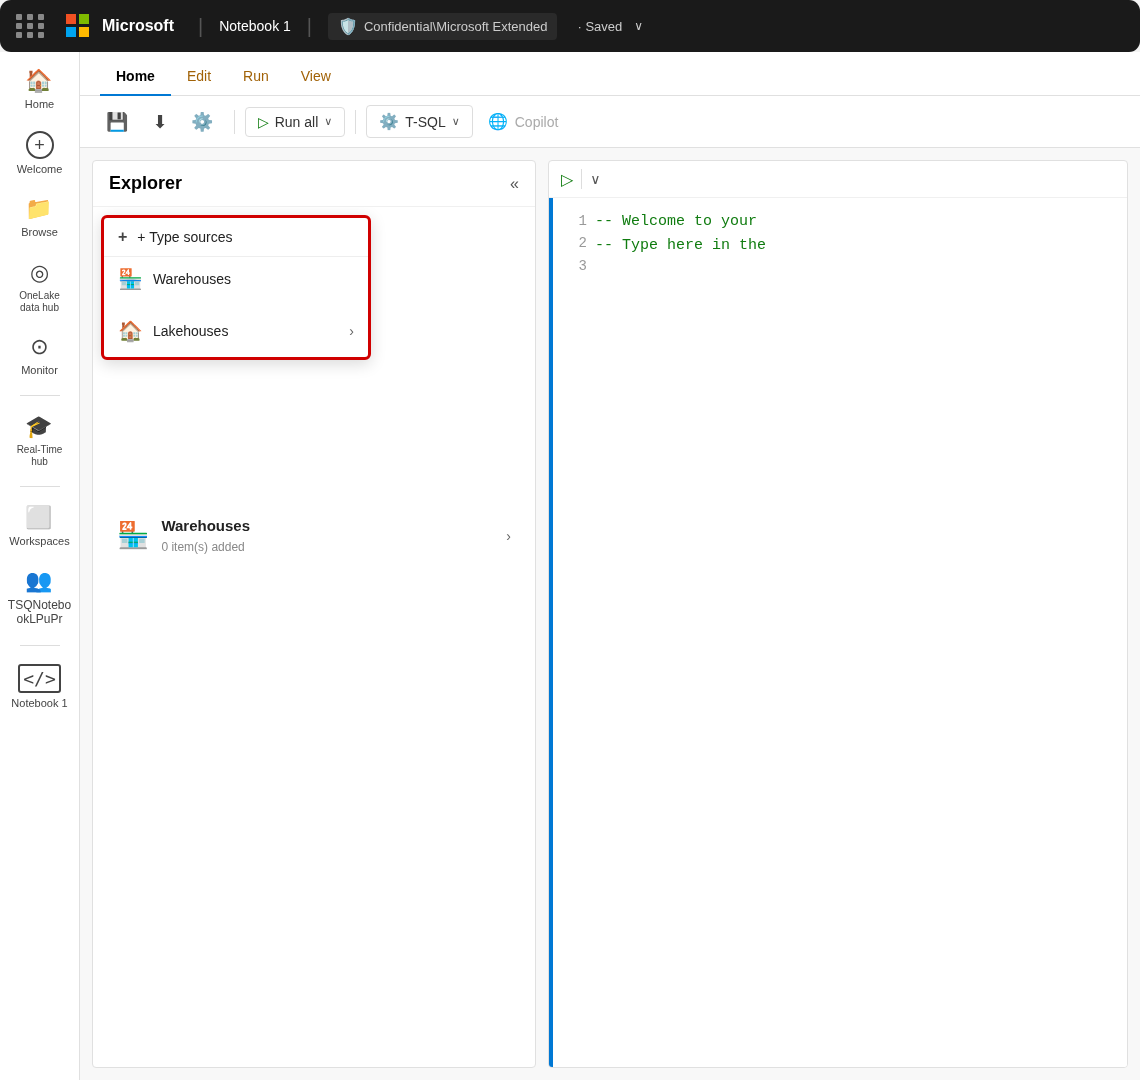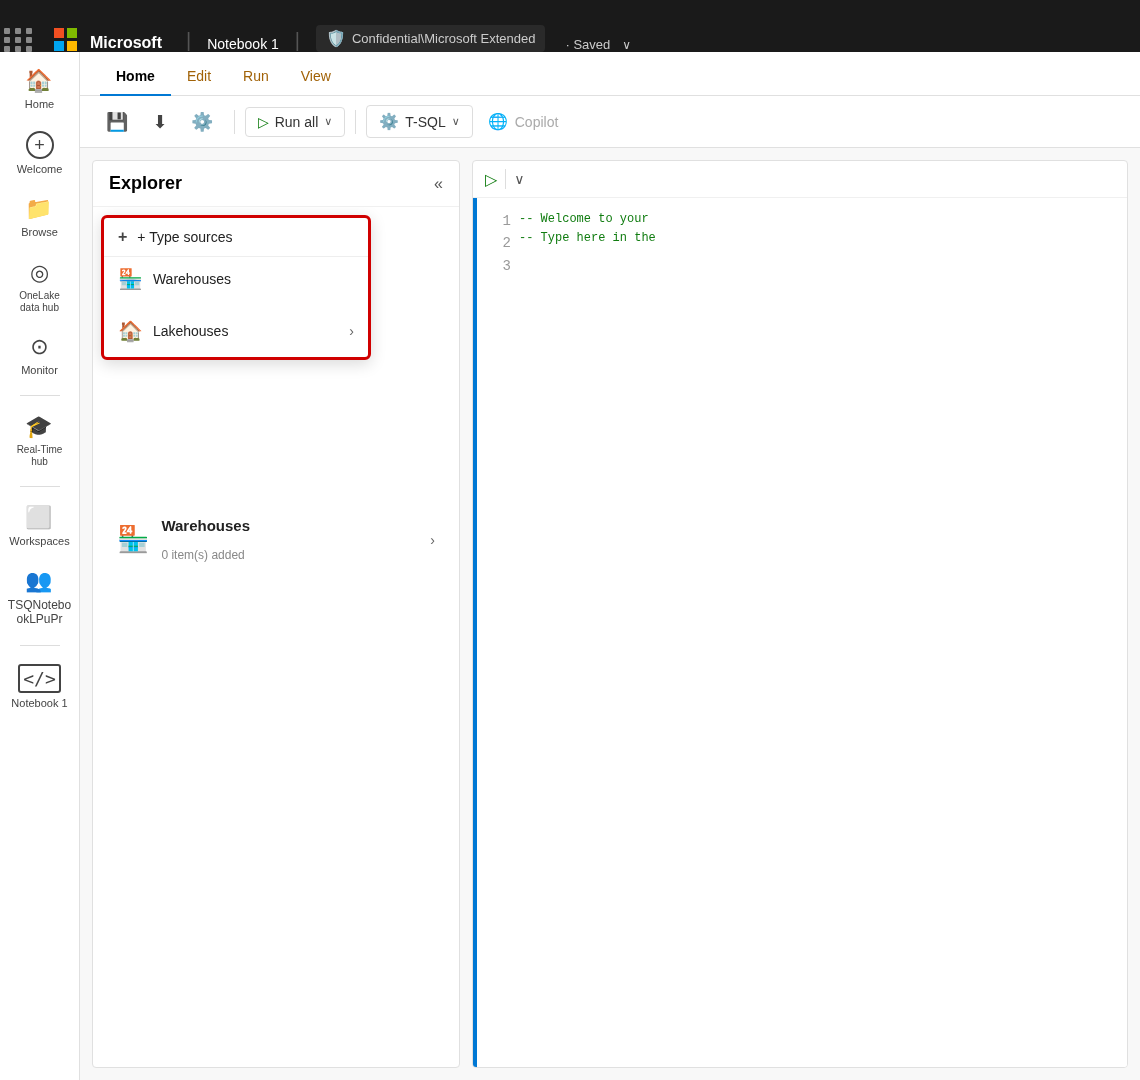--- a/index.html
+++ b/index.html
@@ -3,24 +3,25 @@
   <meta charset="utf-8">
   <style>
     * { box-sizing: border-box; margin: 0; padding: 0; }
     body { font-family: 'Segoe UI', Arial, sans-serif; background: #f3f3f3; width: 1140px; height: 1080px; overflow: hidden; display: flex; flex-direction: column; }
 
     
     .topbar {
       background: #1a1a1a;
       height: 52px;
       display: flex;
-      align-items: flex-end;
-      padding: 0 4px;
+      align-items: center;
+      padding: 0 16px;
       gap: 12px;
       flex-shrink: 0;
+      border-radius: 11px;
     }
     .topbar-dots {
       display: grid;
       grid-template-columns: repeat(3,8px);
       gap: 3px;
       margin-right: 8px;
     }
     .topbar-dot { width: 6px; height: 6px; background: #888; border-radius: 1px; }
     .ms-logo-sq { width: 10px; height: 10px; }
     .ms-logo-sq.red { background: #f25022; }
@@ -149,21 +150,21 @@
     .editor-layout {
       display: flex;
       flex: 1;
       overflow: hidden;
       padding: 12px;
       gap: 12px;
     }
 
     
     .explorer-panel {
-      width: 368px;
+      width: 444px;
       background: #fff;
       border-radius: 4px;
       border: 1px solid #e0e0e0;
       display: flex;
       flex-direction: column;
       overflow: hidden;
       flex-shrink: 0;
       position: relative;
     }
     .explorer-header {
@@ -221,21 +222,21 @@
       display: flex;
       align-items: center;
       gap: 12px;
       padding: 12px 16px;
       cursor: pointer;
       border-radius: 4px;
     }
     .item-icon { font-size: 26px; }
     .item-info { flex: 1; }
     .item-name { font-size: 15px; font-weight: 600; color: #222; }
-    .item-sub { font-size: 12px; color: #888; margin-top: 14px; }
+    .item-sub { font-size: 12px; color: #888; margin-top: 6px; }
     .item-chevron { font-size: 14px; color: #666; }
 
     
     .code-panel {
       flex: 1;
       background: #fff;
       border-radius: 4px;
       border: 1px solid #e0e0e0;
       overflow: hidden;
       display: flex;
@@ -270,21 +271,21 @@
       color: #999;
       font-size: 14px;
       font-family: 'Courier New', monospace;
       line-height: 1.6;
       padding-right: 8px;
       user-select: none;
     }
     .code-content {
       flex: 1;
       font-family: 'Courier New', monospace;
-      font-size: 12px;
+      font-size: 15px;
       color: #107c10;
       line-height: 1.6;
       white-space: pre;
     }
 
     .ms-logo-wrapper {
       display: grid;
       grid-template-columns: 11px 11px;
       grid-template-rows: 11px 11px;
       gap: 2px;

